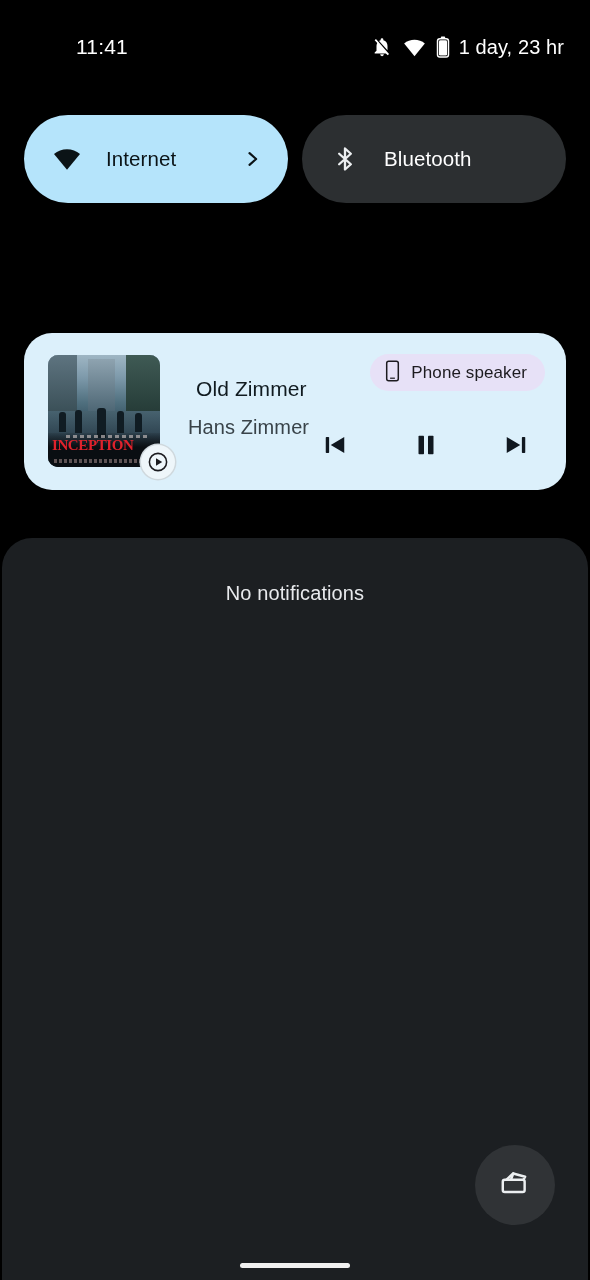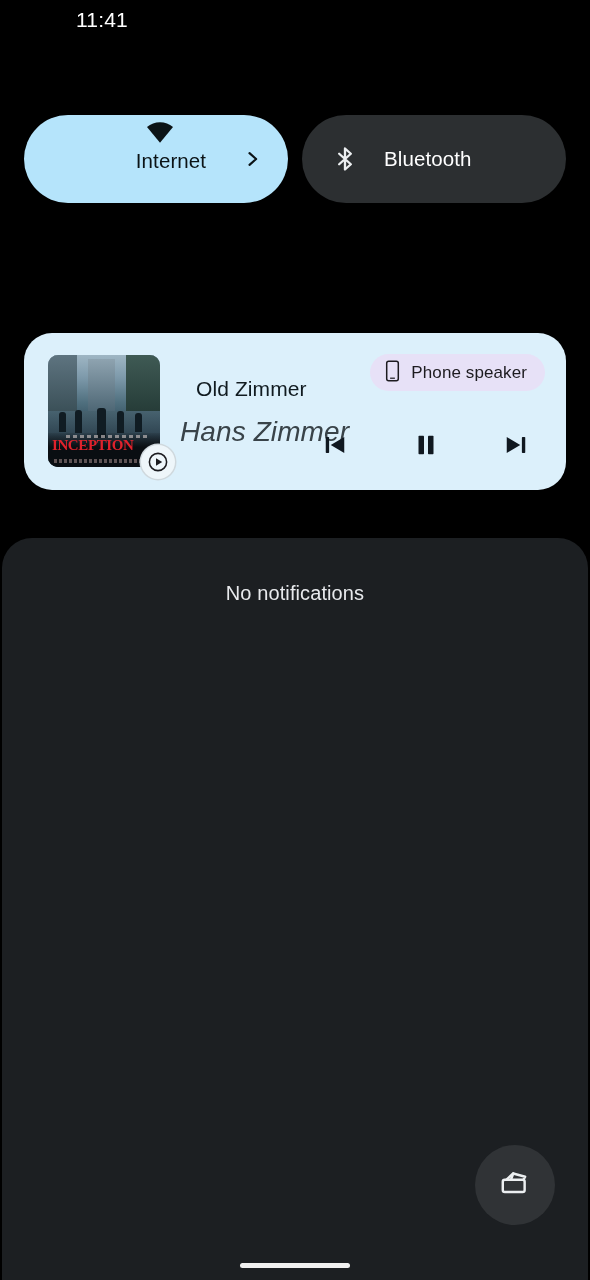--- a/index.html
+++ b/index.html
@@ -16,21 +16,21 @@
     position: relative;
   }
 
   
   .status-bar {
     position: absolute;
     top: 0; left: 0;
     width: 590px;
     height: 86px;
     display: flex;
-    align-items: flex-start;
+    align-items: center;
     justify-content: space-between;
     padding: 0 26px 0 30px;
     box-sizing: border-box;
   }
   .status-time {
     color: #ffffff;
     font-size: 21px;
     letter-spacing: 0.2px;
     padding-left: 46px;
     padding-top: 8px;
@@ -64,21 +64,20 @@
     height: 88px;
     border-radius: 46px;
     display: flex;
     align-items: center;
     box-sizing: border-box;
     padding: 0 18px 0 26px;
     position: relative;
   }
   .tile.on {
     background: #b5e4fb;
-    flex-direction: column;
   }
   .tile.off {
     background: #2c2f31;
   }
   .tile-icon {
     width: 34px;
     height: 34px;
     flex: 0 0 34px;
     display: flex;
     align-items: center;
@@ -192,26 +191,25 @@
   .media-title {
     position: absolute;
     left: 172px;
     top: 44px;
     font-size: 21px;
     color: #111b20;
     letter-spacing: 0.1px;
   }
   .media-artist {
     position: absolute;
-    left: 156px;
+    left: 164px;
     top: 83px;
-    font-size: 28px;
+    font-size: 20px;
     color: #394349;
     letter-spacing: 0.1px;
-    font-style: italic;
   }
   .speaker-chip {
     position: absolute;
     right: 21px;
     top: 21px;
     height: 37px;
     border-radius: 20px;
     background: #e7e1f7;
     display: flex;
     align-items: center;
@@ -280,20 +278,42 @@
     height: 5px;
     border-radius: 3px;
     background: #f0f0f0;
   }
 </style>
 </head>
 <body>
 
 <div class="status-bar">
   <div class="status-time">11:41</div>
+  <div class="status-right">
+    <span>
+      <svg width="22" height="22" viewBox="0 0 24 24" fill="#ffffff">
+        <path d="M18 16v-5c0-3.07-1.64-5.64-4.5-6.32V4a1.5 1.5 0 0 0-3 0v.68c-.6.14-1.16.36-1.68.65L18 15.5V16z"></path>
+        <path d="M5.41 3.35 4 4.76l2.81 2.81C6.29 8.57 6 9.74 6 11v5l-2 2v1h12.24l2 2 1.41-1.41L5.41 3.35z"></path>
+        <path d="M12 22c1.1 0 2-.9 2-2h-4a2 2 0 0 0 2 2z"></path>
+      </svg>
+    </span>
+    <span>
+      <svg width="23" height="23" viewBox="0 0 24 24" fill="#ffffff">
+        <path d="M12 21 1.2 7.8C4.2 5.4 8 4 12 4s7.8 1.4 10.8 3.8L12 21z"></path>
+      </svg>
+    </span>
+    <span>
+      <svg width="14" height="22" viewBox="0 0 14 24" fill="none">
+        <rect x="1" y="3" width="12" height="20" rx="2.5" stroke="#ffffff" stroke-width="1.6"></rect>
+        <rect x="2.6" y="4.6" width="8.8" height="16.8" rx="1.6" fill="#ffffff"></rect>
+        <rect x="4.6" y="0.6" width="4.8" height="2.6" rx="1" fill="#ffffff"></rect>
+      </svg>
+    </span>
+    <span class="battery-text">1 day, 23 hr</span>
+  </div>
 </div>
 
 <div class="qs-grid">
 
   <div class="tile on">
     <span class="tile-icon">
       <svg width="30" height="30" viewBox="0 0 24 24" fill="#0b1316">
         <path d="M12 20.5 1.6 7.9C4.5 5.5 8.1 4.1 12 4.1s7.5 1.4 10.4 3.8L12 20.5z"></path>
       </svg>
     </span>

